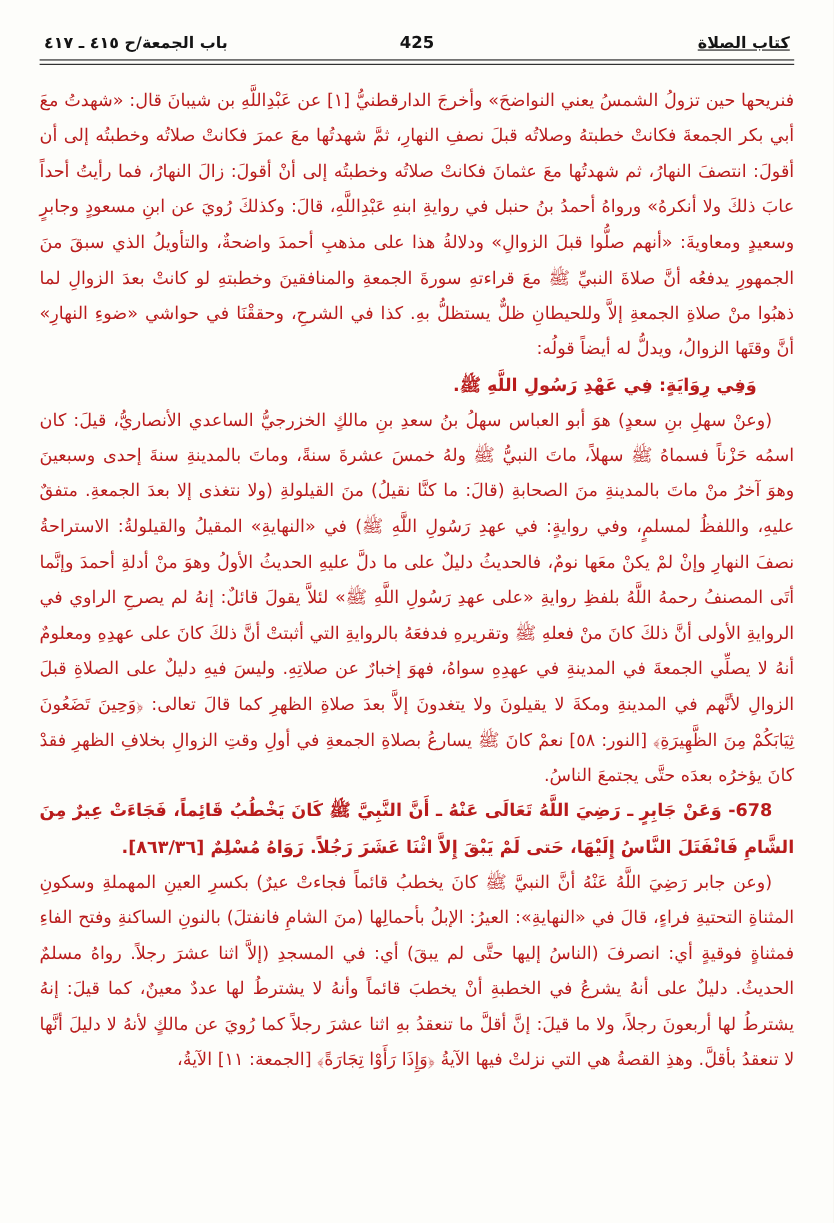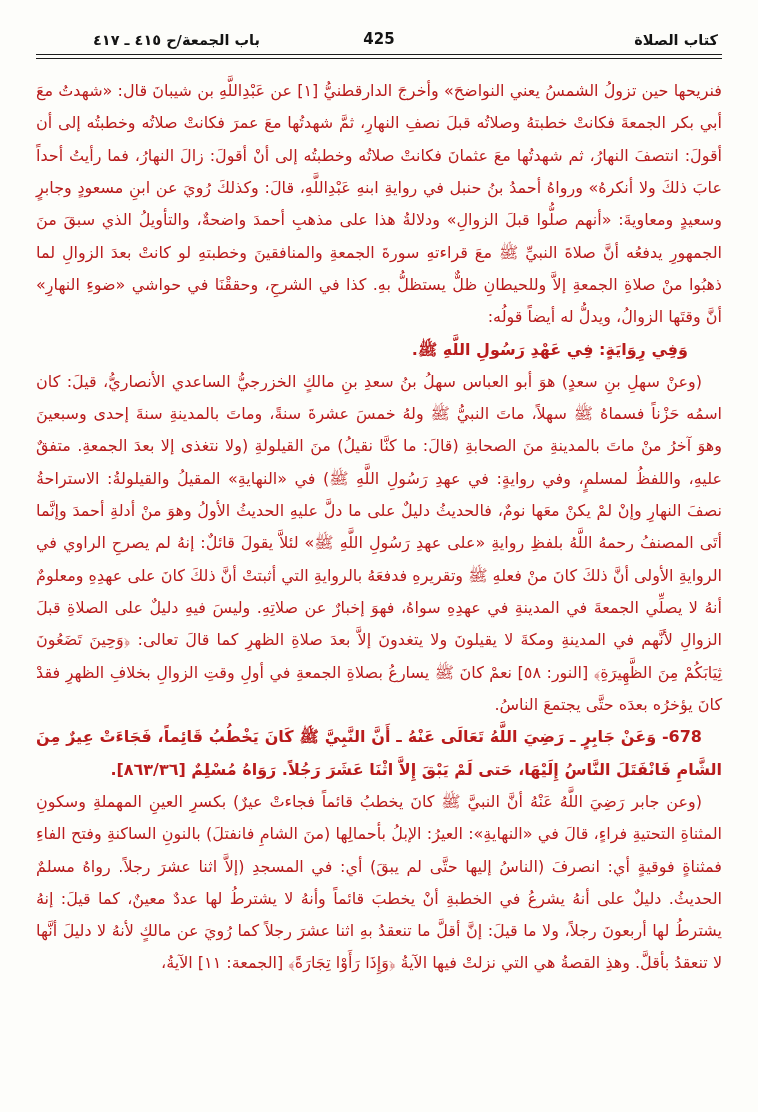--- a/index.html
+++ b/index.html
@@ -19,23 +19,23 @@
   }
   .running-head {
     display: flex;
     justify-content: space-between;
     align-items: flex-end;
     font-size: 14.5px;
     font-weight: bold;
     padding: 0 4px 6px 4px;
   }
   .running-head .edge { width: 220px; }
-  .running-head .right { text-align: right; }
+  .running-head .right { text-align: right; text-decoration: underline; }
   .running-head .center { text-align: center; flex: 1; font-size: 15px; }
-  .running-head .left { text-align: right; }
+  .running-head .left { text-align: left; }
   .double-rule {
     height: 5px;
     border-top: 1.5px solid #1c1c1c;
     border-bottom: 1px solid #1c1c1c;
     margin-bottom: 16px;
   }
   .body-text {
     direction: rtl;
     text-align: justify;
     font-size: 16px;

